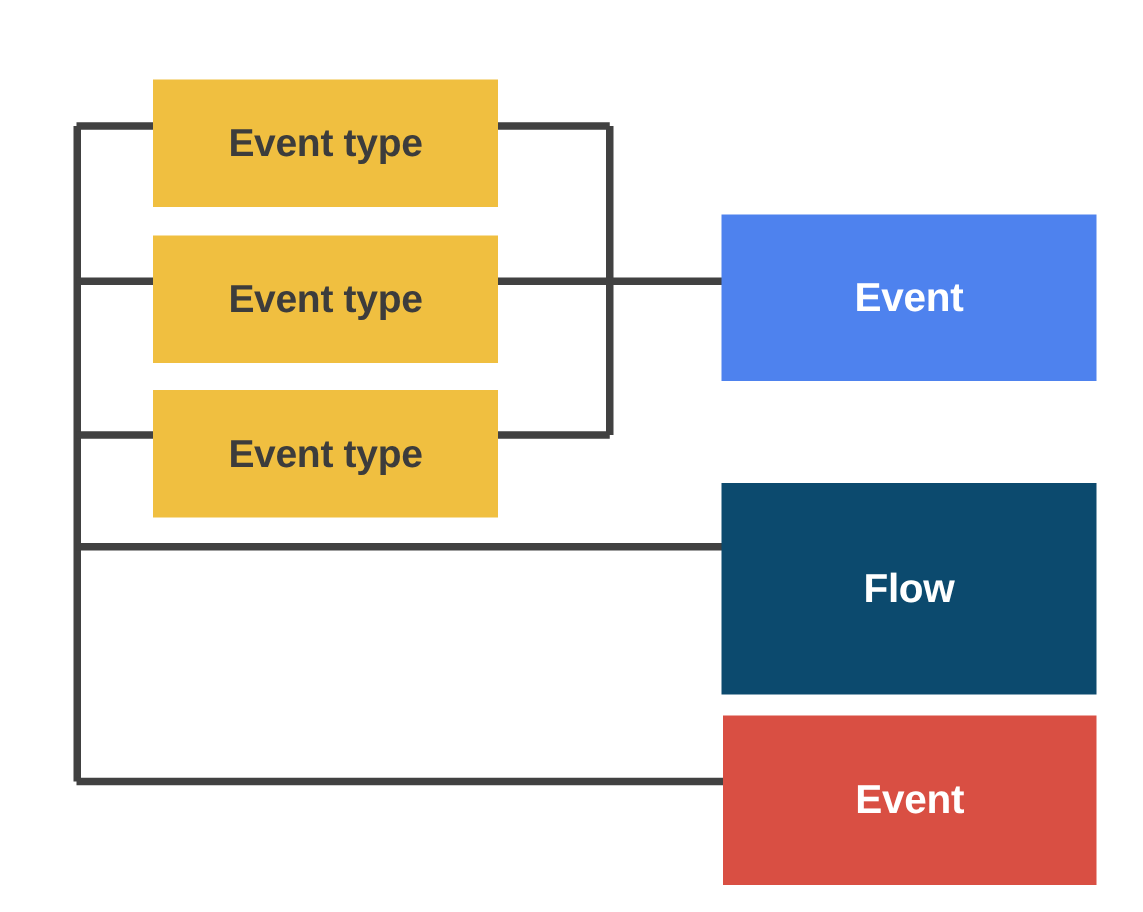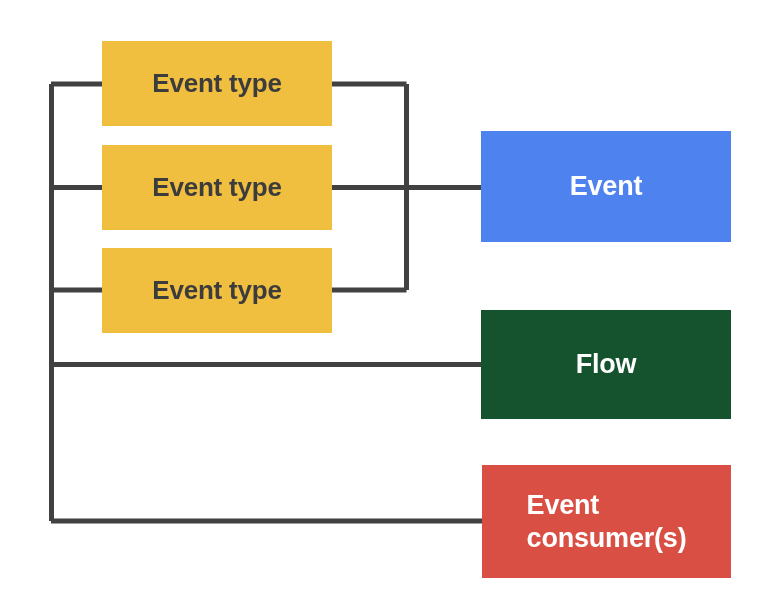--- a/index.html
+++ b/index.html
@@ -22,22 +22,24 @@
     left: 0;
     top: 0;
     width: 762px;
     height: 608px;
   }
   .node {
     position: absolute;
     display: flex;
     align-items: center;
     justify-content: center;
+    text-align: center;
     box-sizing: border-box;
     z-index: 2;
+    margin-top: 12px;
   }
   .node-label {
     display: block;
     line-height: 1.22;
     letter-spacing: -0.2px;
   }
   .node-event-type {
     width: 230px;
     height: 85px;
     background: #f0bf40;
@@ -55,22 +57,22 @@
     left: 481px;
     top: 131px;
     width: 250px;
     height: 111px;
     background: #4e82ee;
   }
   .node-flow {
     left: 481px;
     top: 310px;
     width: 250px;
-    height: 109px;
-    background: #14532d;
+    height: 141px;
+    background: #0c4a6e;
   }
   .node-event-consumers {
     left: 482px;
     top: 465px;
     width: 249px;
     height: 113px;
     background: #d94f43;
   }
   .node-event-source .node-label,
   .node-flow .node-label,
@@ -126,17 +128,16 @@
     </span>
   </div>
 
   <div class="node node-flow">
     <span class="node-label">Flow</span>
   </div>
 
   <div class="node node-event-consumers">
     <span class="node-label">
       <span>Event</span><br>
-      <span>consumer(s)</span>
     </span>
   </div>
 
 </div>
 
 </body></html>

